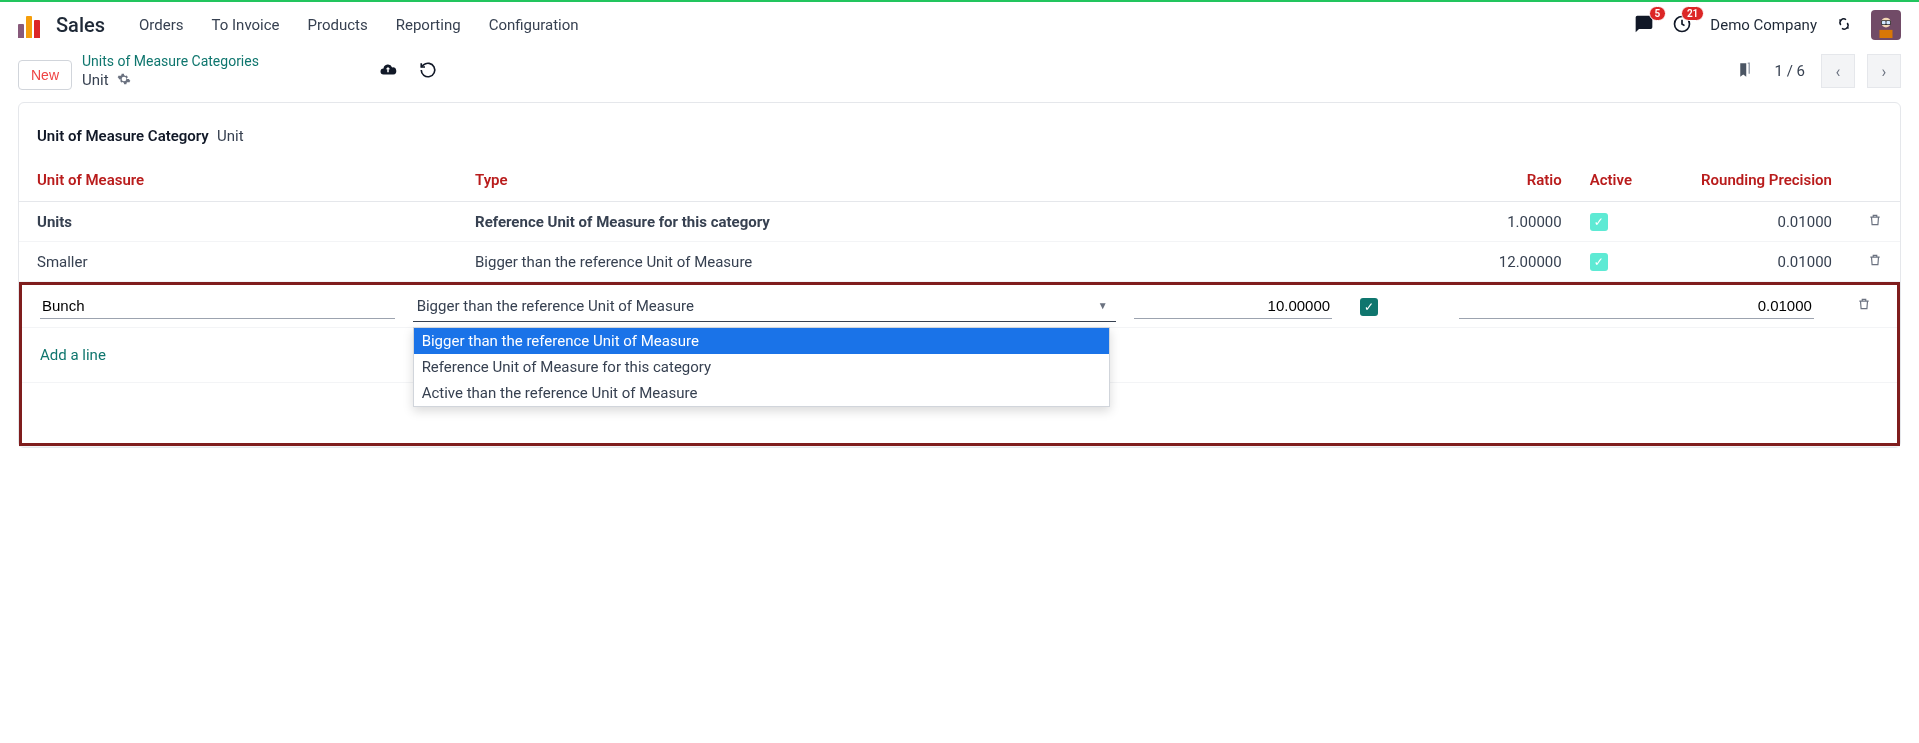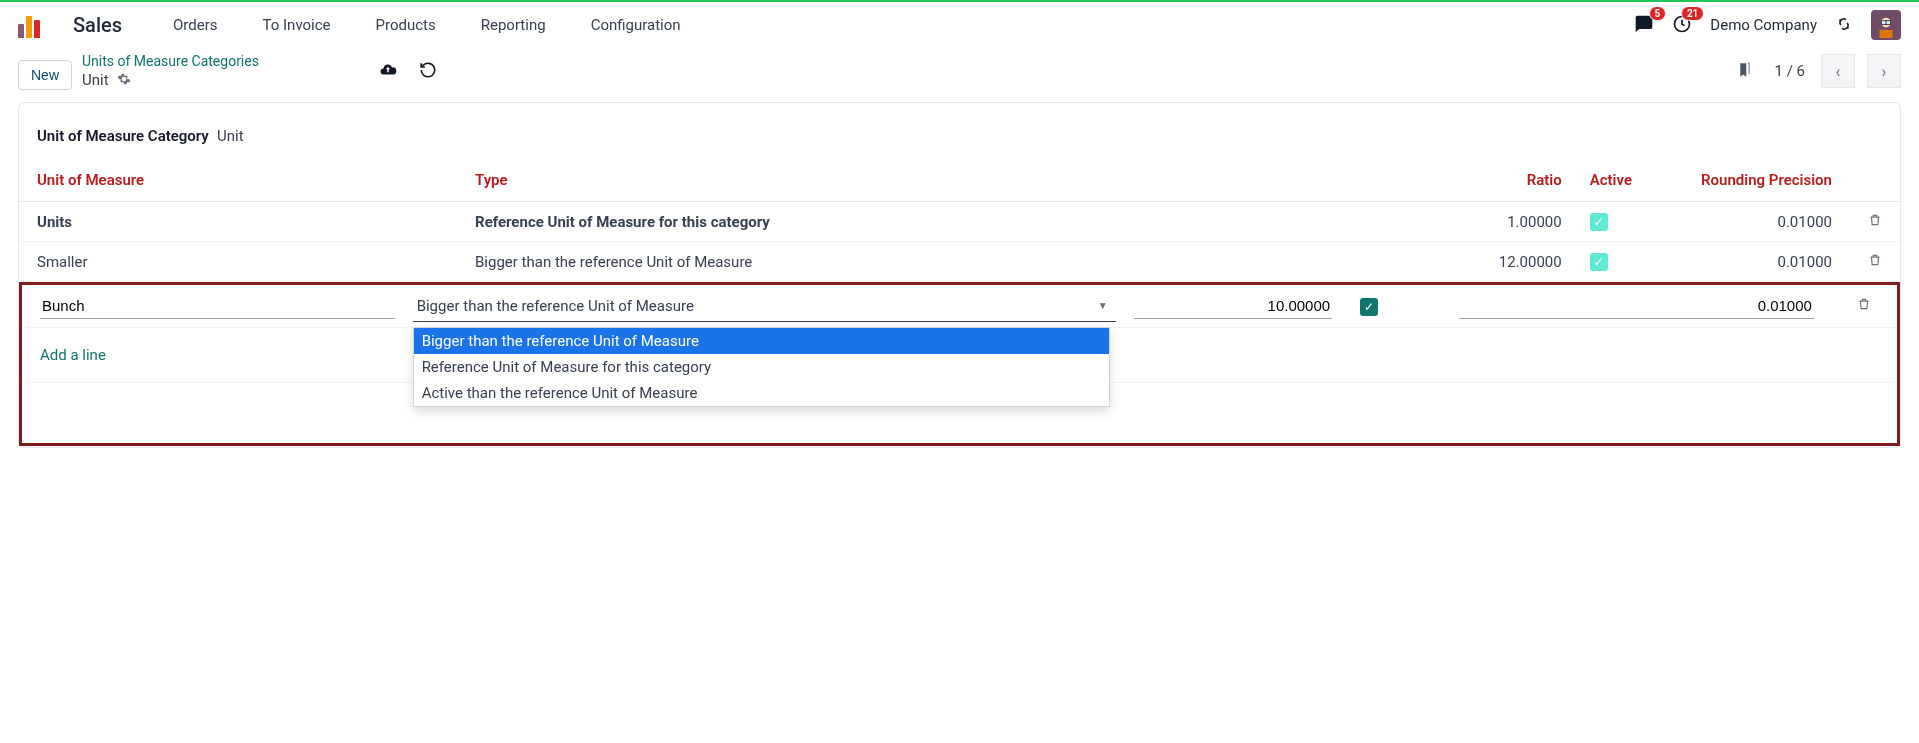--- a/index.html
+++ b/index.html
@@ -8,21 +8,21 @@
     font-size: 14px;
     color: #374151;
     background: #ffffff;
     border-top: 2px solid #22c55e;
   }
   
   .navbar {
     display: flex;
     align-items: center;
     padding: 6px 18px;
-    gap: 21px;
+    gap: 4px;
     height: 46px;
   }
   .app-icon { width: 26px; height: 26px; margin-right: 8px; display:flex; align-items:flex-end; gap:2px;}
   .app-icon .bar { width:6px; border-radius:1px 1px 0 0;}
   .app-icon .b1 { height:14px; background:#875A7B;}
   .app-icon .b2 { height:22px; background:#f59e0b;}
   .app-icon .b3 { height:18px; background:#dc2626;}
   .app-title { font-size: 20px; font-weight:500; color:#1f2937; margin-right: 18px;}
   .nav-item { padding: 6px 12px; color:#374151; cursor:pointer; font-size:15px;}
   .navbar-right { margin-left:auto; display:flex; align-items:center; gap:18px;}
@@ -35,21 +35,21 @@
   }
   .nav-company { color:#1f2937; font-size:15px;}
   .avatar { width:30px; height:30px; border-radius:4px; background:#714B67; display:flex; align-items:center; justify-content:center;}
   .avatar svg { width:26px; height:26px; }
 
   
   .control-bar {
     display:flex; align-items:center; padding: 4px 18px 12px 18px;
   }
   .btn-new {
-    border:1px solid #d1d5db; background:#fff; color:#0c4a6e;
+    border:1px solid #d1d5db; background:#fff; color:#ef4444;
     padding:6px 12px; border-radius:4px; font-size:14px; cursor:pointer;margin-top:8px;
   }
   .breadcrumb-col { margin-left:10px; }
   .breadcrumb-link { color:#0f766e; font-size:14px; cursor:pointer; }
   .breadcrumb-row2 { display:flex; align-items:center; gap:8px; margin-top:2px;}
   .breadcrumb-current { color:#374151; font-size:15px;}
   .gear-mini { color:#6b7280; cursor:pointer;}
   .status-icons { margin-left:120px; display:flex; gap:22px; color:#1f2937;}
   .status-icons span { cursor:pointer; }
 

